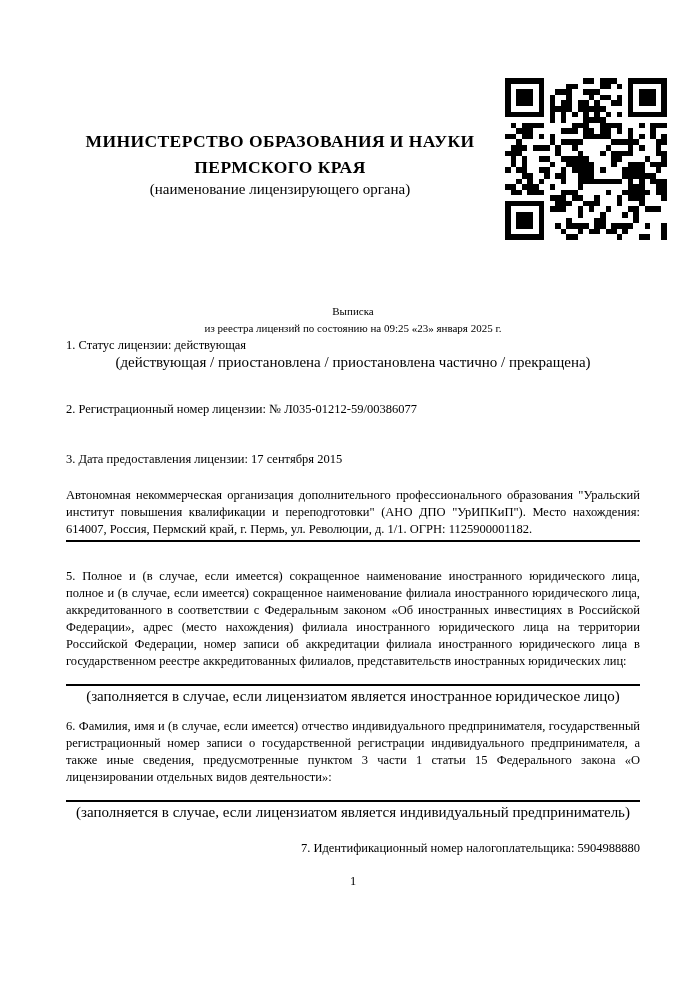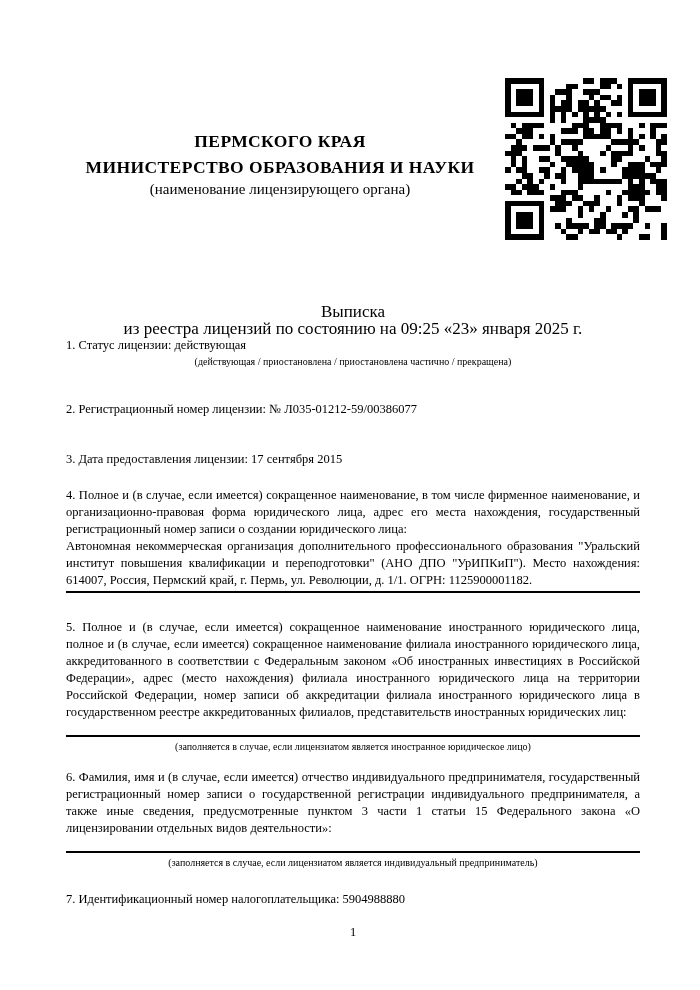--- a/index.html
+++ b/index.html
@@ -40,57 +40,57 @@
     height: 162px;
   }
   .body-text {
     position: absolute;
     left: 66px;
     top: 303px;
     width: 574px;
     font-size: 12.5px;
     line-height: 17px;
   }
-  .doc-title { text-align: center; font-size: 17px; line-height: 17px; }
+  .doc-title { text-align: center; font-size: 11px; line-height: 17px; }
   .caption {
-    font-size: 10px;
+    font-size: 15px;
     line-height: 12px;
     text-align: center;
     margin-top: 2px;
   }
   .fill-rule {
     border: none;
     border-top: 2px solid #000000;
     height: 0;
     margin-top: 2px;
   }
   .just { text-align: justify; }
   .mt-item1 { }
   .mt-item2 { margin-top: 33px; }
   .mt-item3 { margin-top: 33px; }
   .mt-item4 { margin-top: 19px; }
   .mt-item5 { margin-top: 26px; }
   .mt-item6 { margin-top: 16px; }
-  .mt-item7 { margin-top: 22px; }
+  .mt-item7 { margin-top: 22px; text-align: right; }
   .rule-gap { margin-top: 14px; }
   .cap-after-rule { margin-top: 4px; }
   .page-number {
     text-align: center;
     font-size: 12.5px;
     margin-top: 16px;
   }
 </style>
 </head>
 <body>
 
 <div class="page">
 
   <div class="header-block">
+    <div class="ministry-line">МИНИСТЕРСТВО ОБРАЗОВАНИЯ И НАУКИ</div>
     <div class="ministry-line">ПЕРМСКОГО КРАЯ</div>
-    <div class="ministry-line">МИНИСТЕРСТВО ОБРАЗОВАНИЯ И НАУКИ</div>
     <div class="header-caption">(наименование лицензирующего органа)</div>
   </div>
 
   <svg class="qr" id="qr-svg" viewBox="0 0 29 29" shape-rendering="crispEdges">
       <rect x="0" y="0" width="1" height="1" fill="#000000"></rect>
       <rect x="1" y="0" width="1" height="1" fill="#000000"></rect>
       <rect x="2" y="0" width="1" height="1" fill="#000000"></rect>
       <rect x="3" y="0" width="1" height="1" fill="#000000"></rect>
       <rect x="4" y="0" width="1" height="1" fill="#000000"></rect>
       <rect x="5" y="0" width="1" height="1" fill="#000000"></rect>
@@ -500,21 +500,20 @@
     <div class="mt-item1">
       <div>1. Статус лицензии: действующая</div>
       <div class="caption">(действующая / приостановлена / приостановлена частично / прекращена)</div>
     </div>
 
     <div class="mt-item2">2. Регистрационный номер лицензии: № Л035-01212-59/00386077</div>
 
     <div class="mt-item3">3. Дата предоставления лицензии: 17 сентября 2015</div>
 
     <div class="mt-item4">
-      <p class="just">4. Полное и (в случае, если имеется) сокращенное наименование, в том числе фирменное наименование, и организационно-правовая форма юридического лица, адрес его места нахождения, государственный регистрационный номер записи о создании юридического лица:</p>
       <p class="just">Автономная некоммерческая организация дополнительного профессионального образования "Уральский институт повышения квалификации и переподготовки" (АНО ДПО "УрИПКиП"). Место нахождения: 614007, Россия, Пермский край, г. Пермь, ул. Революции, д. 1/1. ОГРН: 1125900001182.</p>
       <hr class="fill-rule">
     </div>
 
     <div class="mt-item5">
       <p class="just">5. Полное и (в случае, если имеется) сокращенное наименование иностранного юридического лица, полное и (в случае, если имеется) сокращенное наименование филиала иностранного юридического лица, аккредитованного в соответствии с Федеральным законом «Об иностранных инвестициях в Российской Федерации», адрес (место нахождения) филиала иностранного юридического лица на территории Российской Федерации, номер записи об аккредитации филиала иностранного юридического лица в государственном реестре аккредитованных филиалов, представительств иностранных юридических лиц:</p>
       <hr class="fill-rule rule-gap">
       <div class="caption cap-after-rule">(заполняется в случае, если лицензиатом является иностранное юридическое лицо)</div>
     </div>
 

